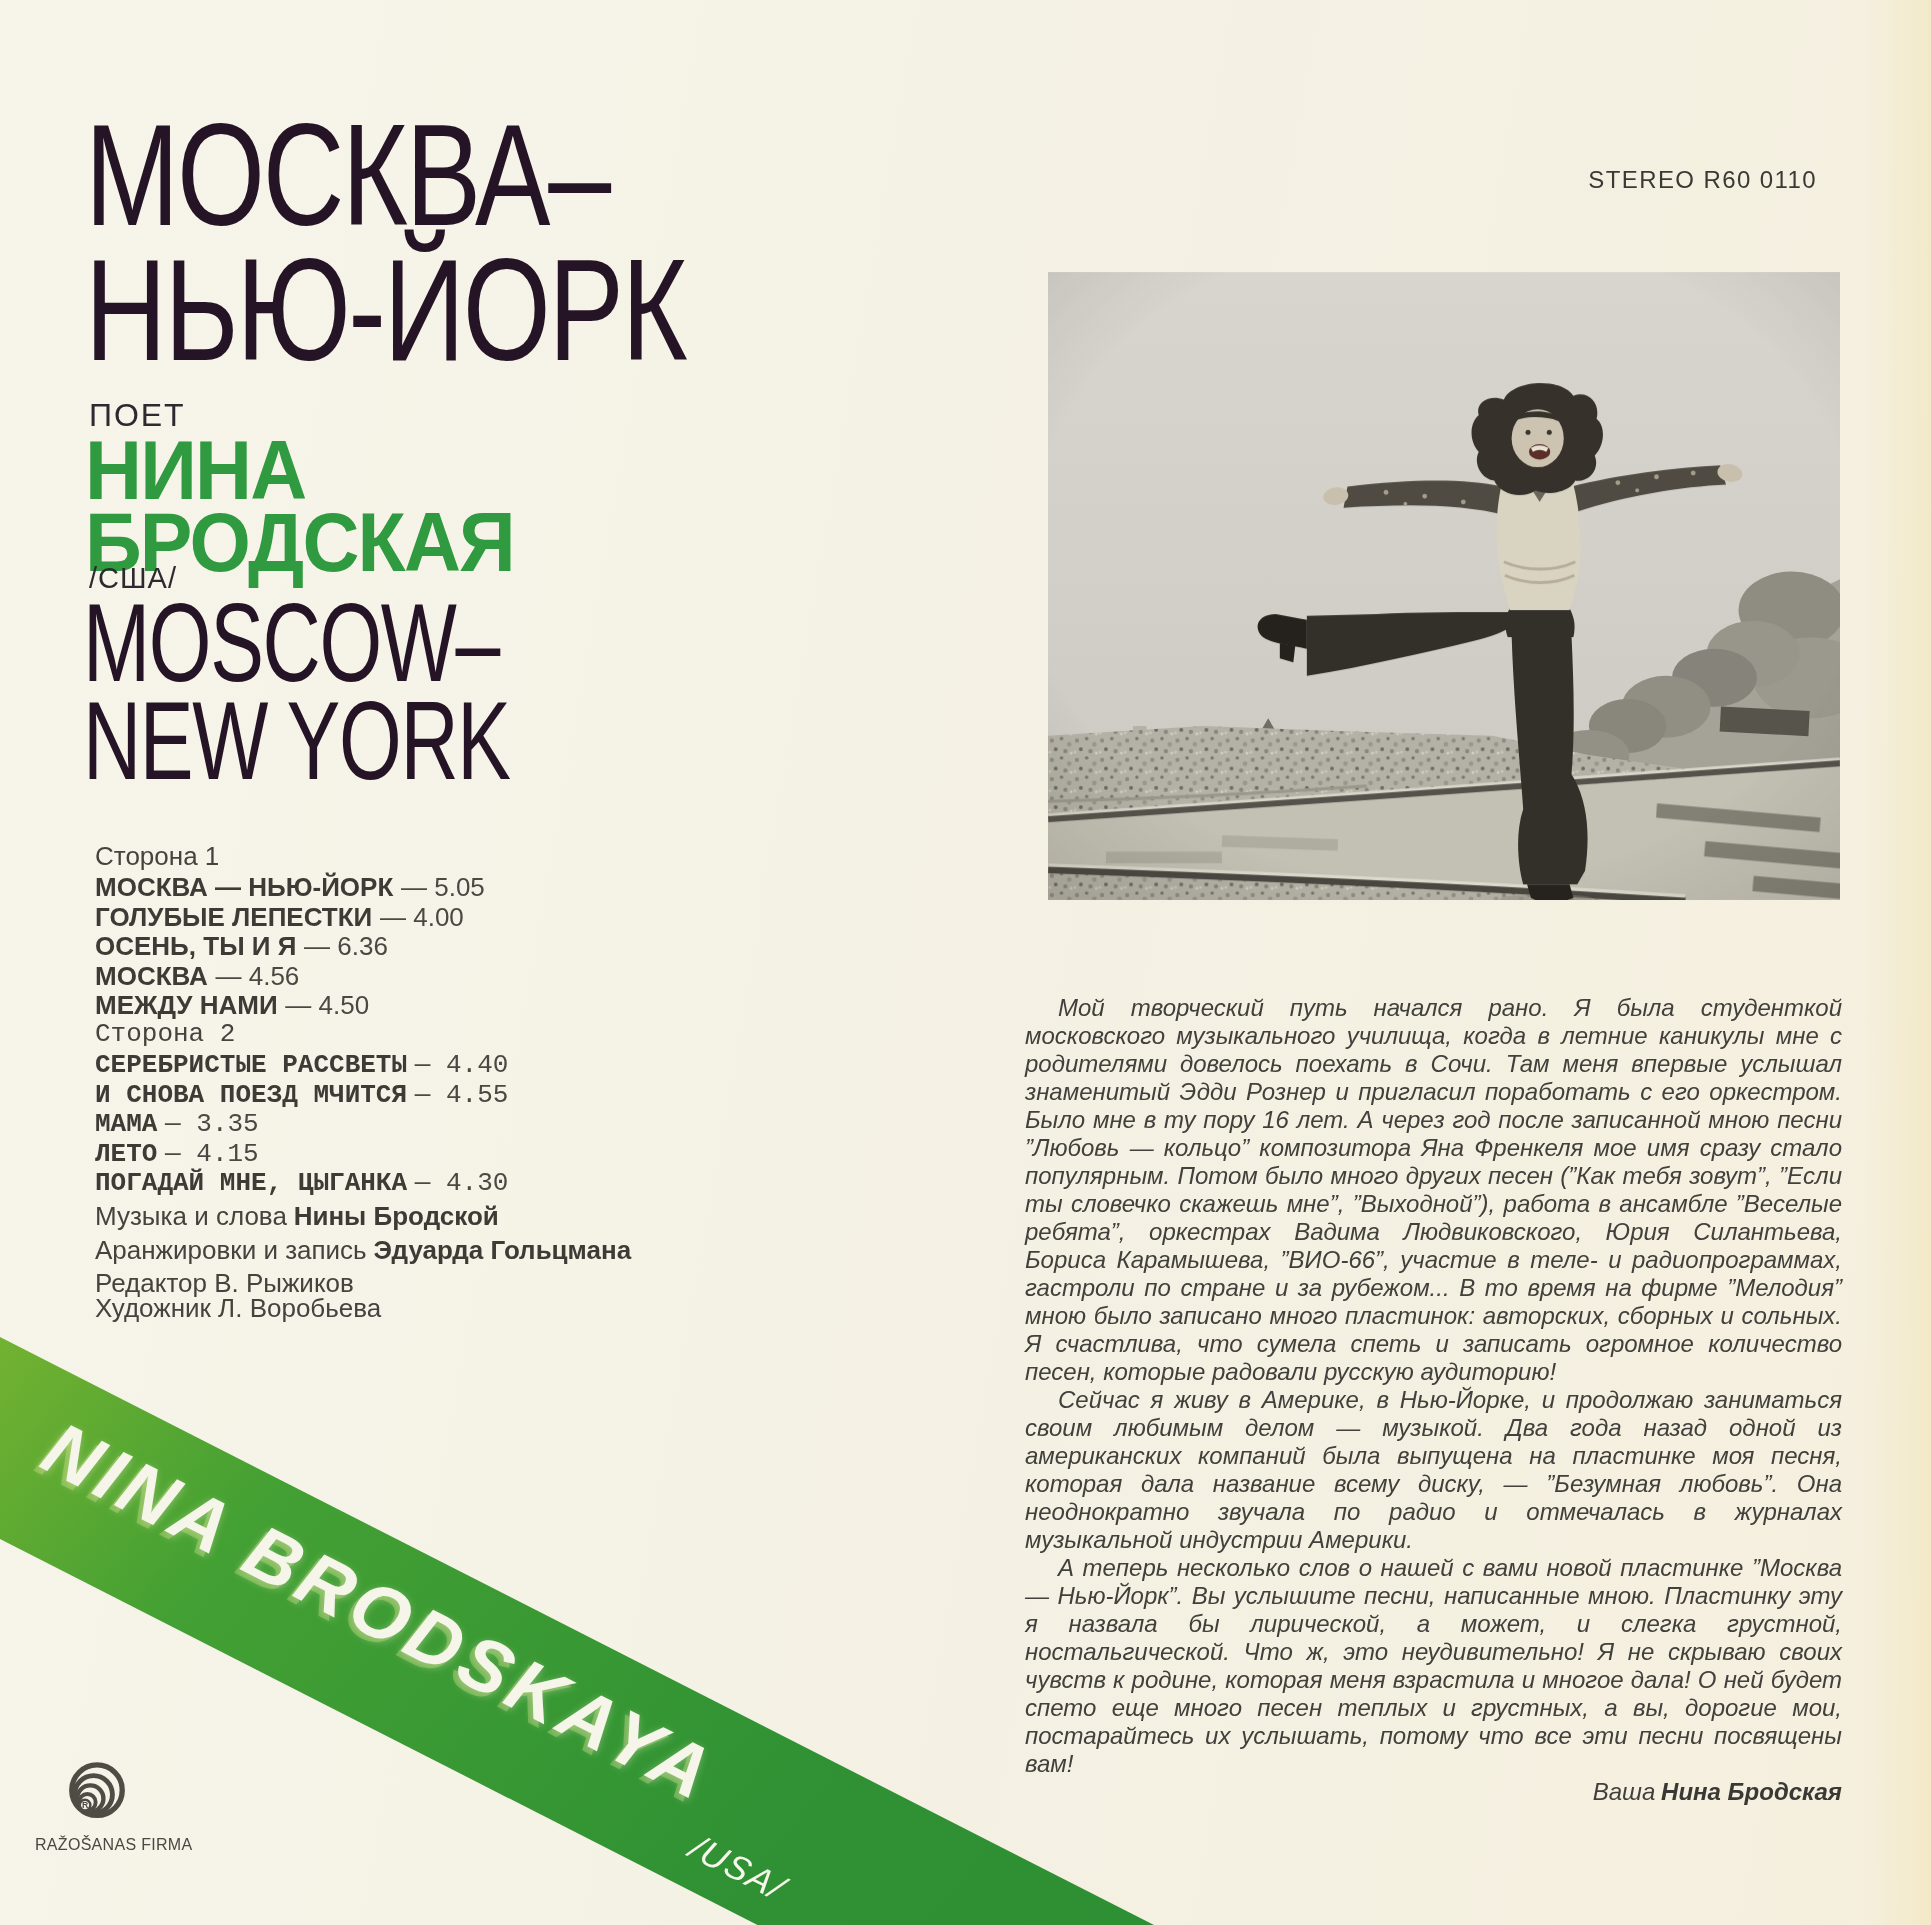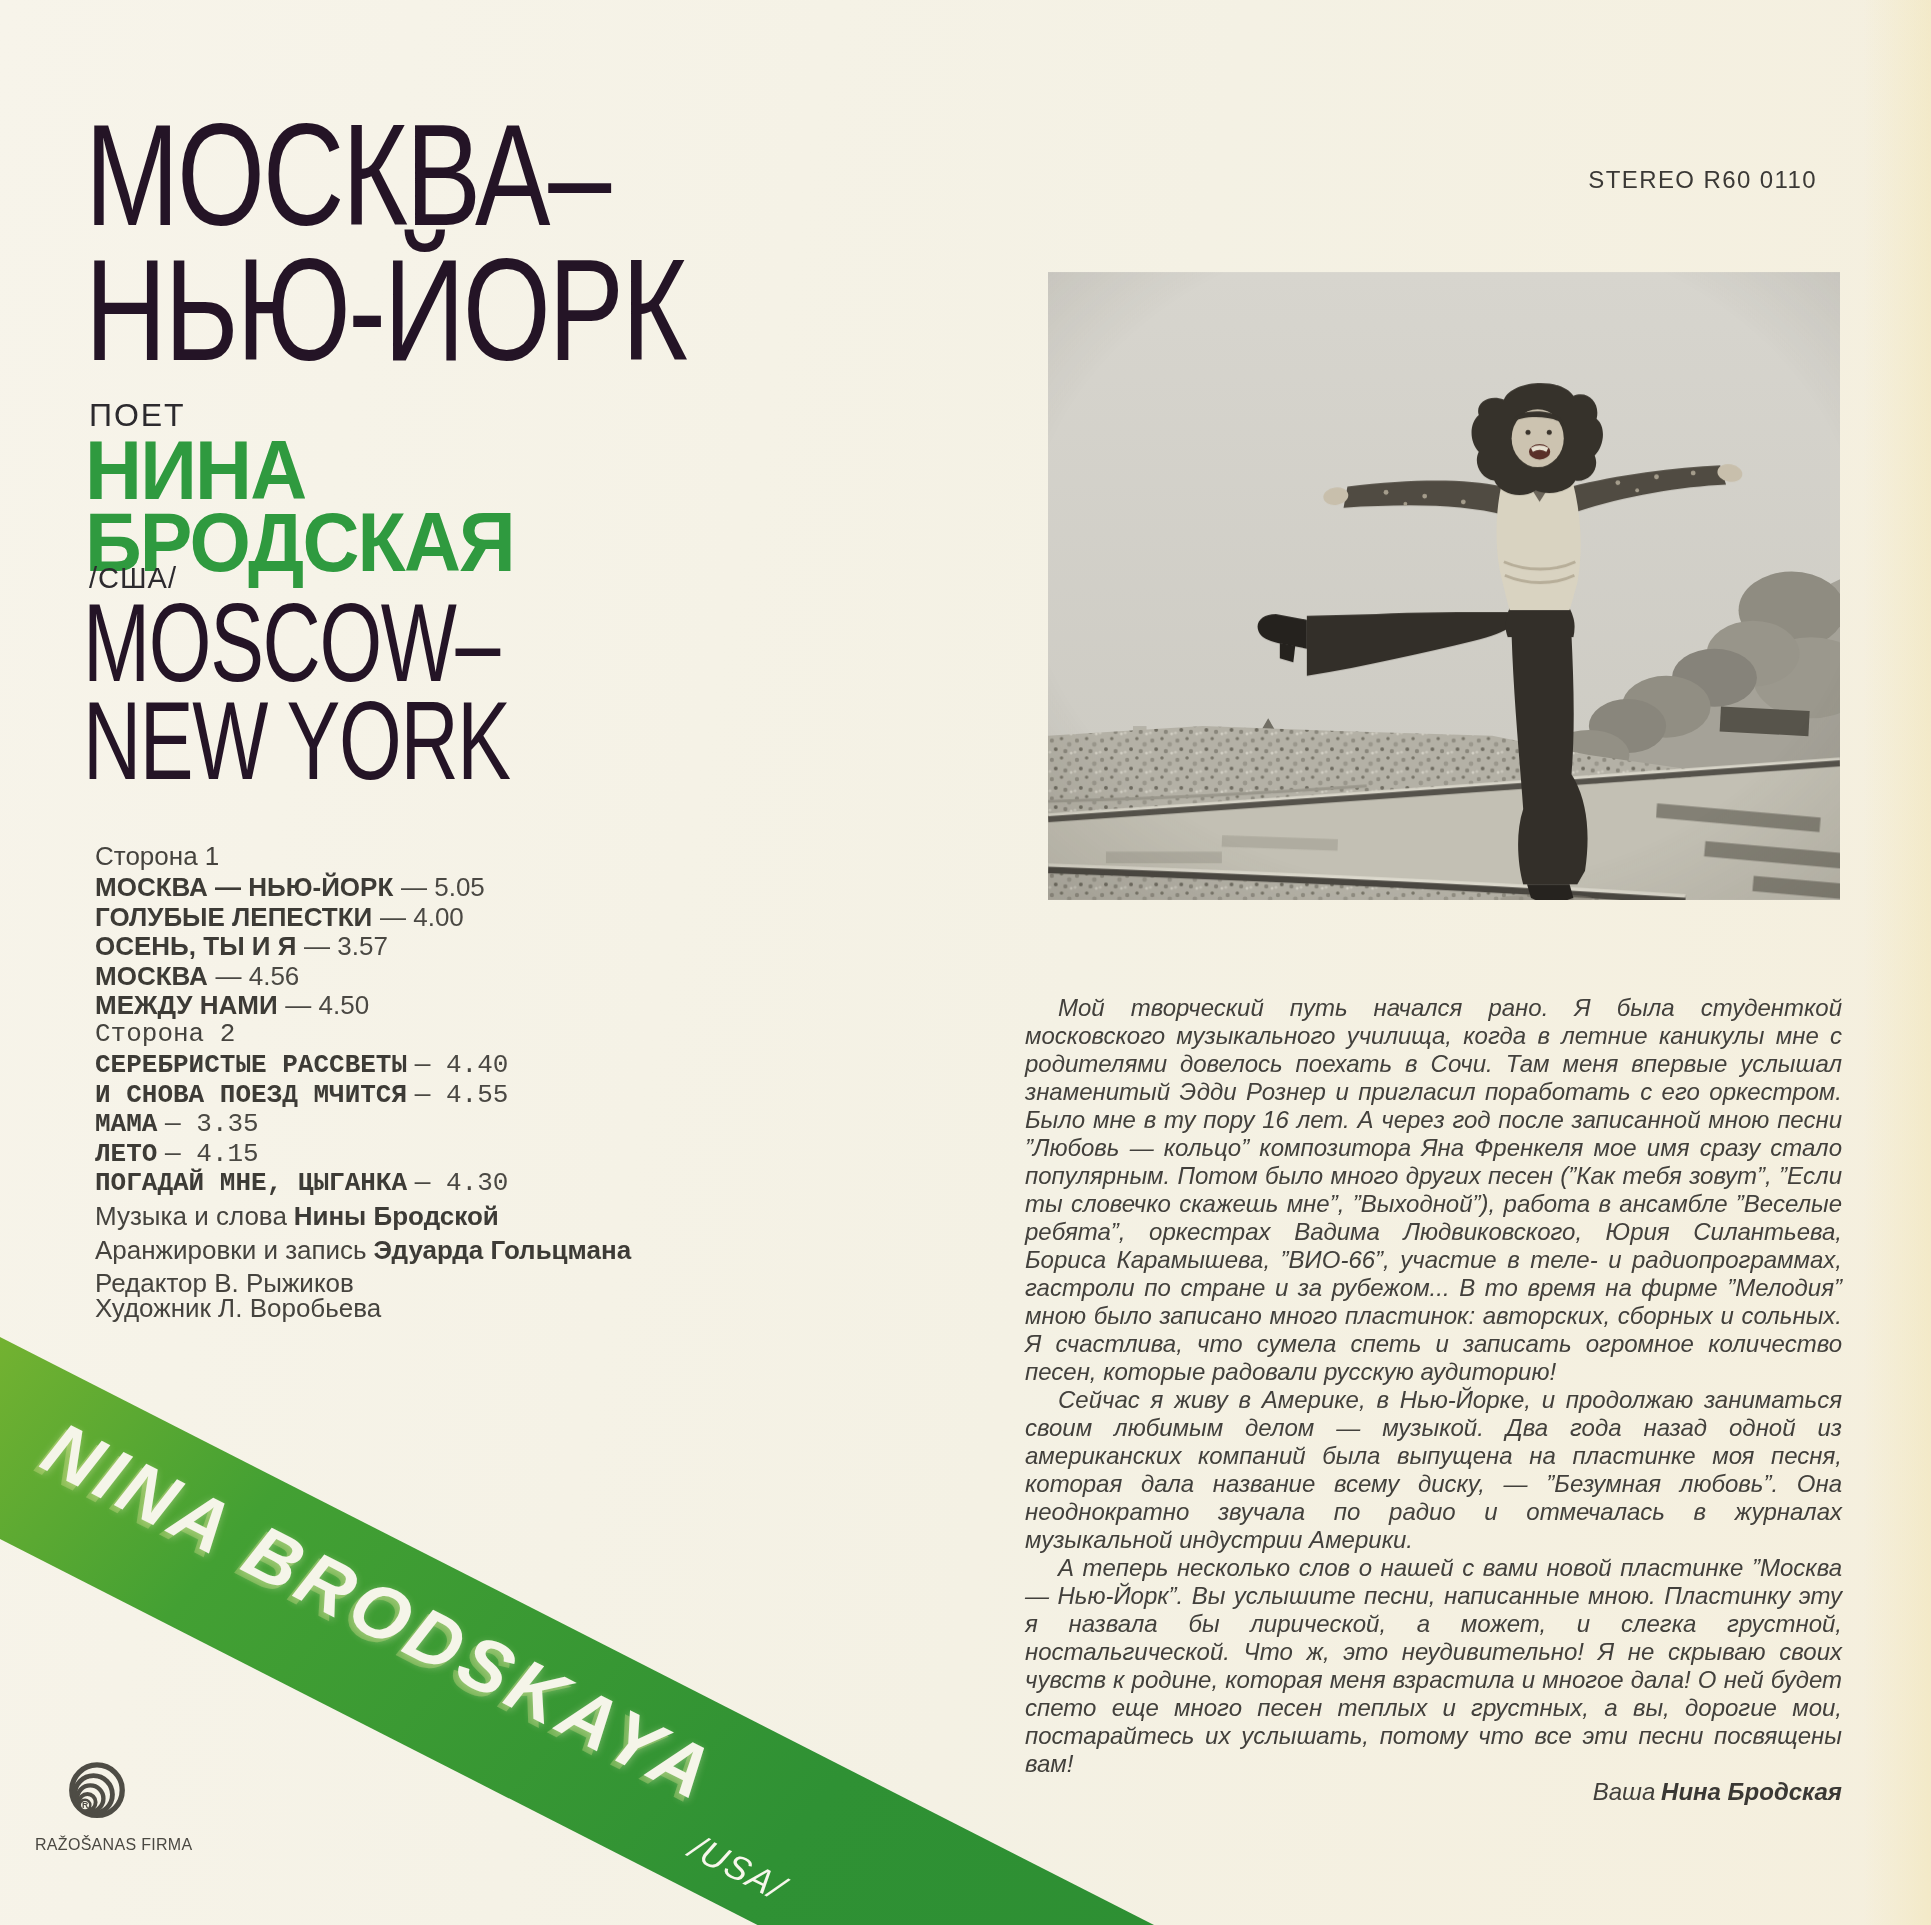--- a/index.html
+++ b/index.html
@@ -242,21 +242,21 @@
 
         <div class="track">
           <span class="track-title">МОСКВА — НЬЮ-ЙОРК</span><span class="track-time">— 5.05</span>
         </div>
 
         <div class="track">
           <span class="track-title">ГОЛУБЫЕ ЛЕПЕСТКИ</span><span class="track-time">— 4.00</span>
         </div>
 
         <div class="track">
-          <span class="track-title">ОСЕНЬ, ТЫ И Я</span><span class="track-time">— 3.57</span>
+          <span class="track-title">ОСЕНЬ, ТЫ И Я</span><span class="track-time">— 6.36</span>
         </div>
 
         <div class="track">
           <span class="track-title">МОСКВА</span><span class="track-time">— 4.56</span>
         </div>
 
         <div class="track">
           <span class="track-title">МЕЖДУ НАМИ</span><span class="track-time">— 4.50</span>
         </div>
       </div>

